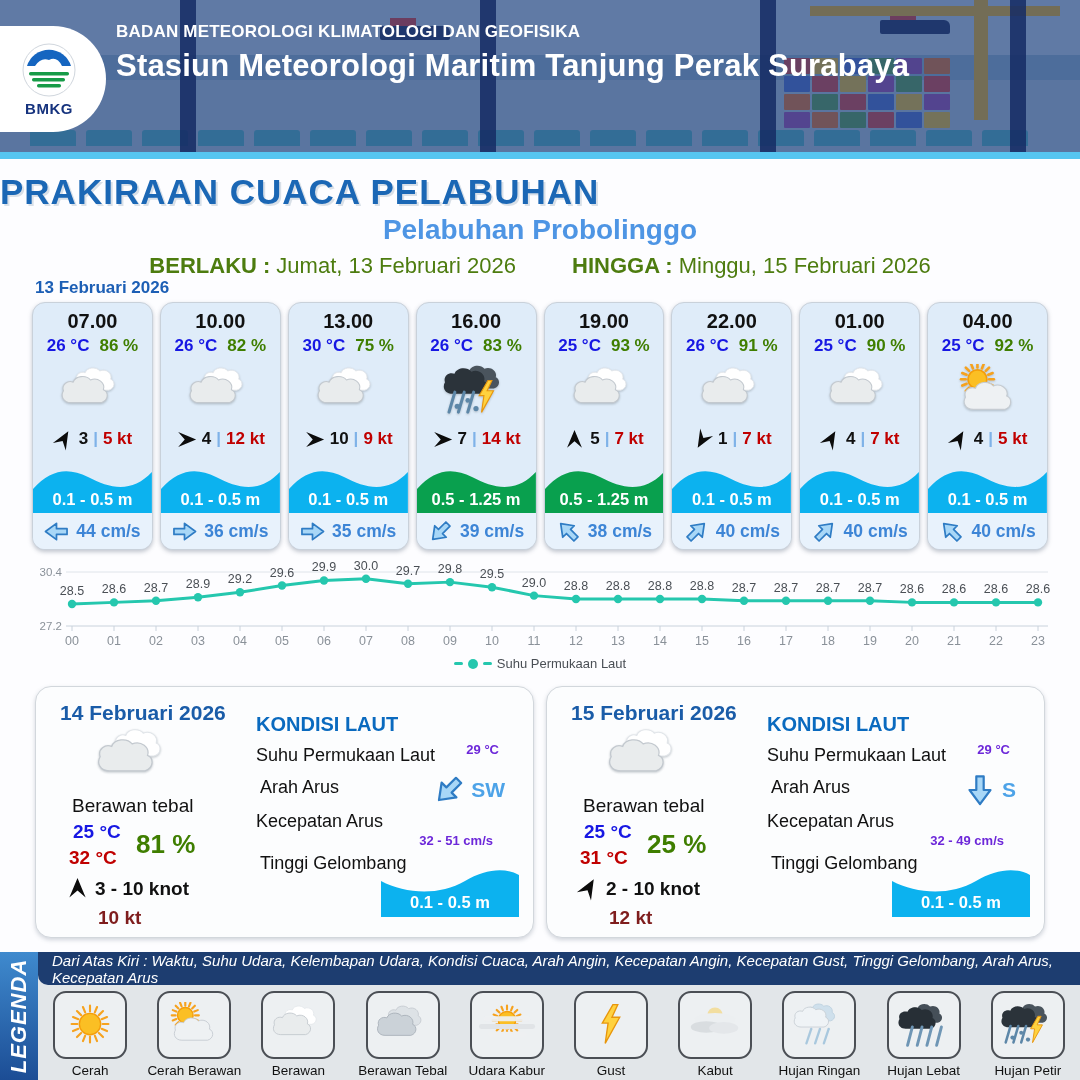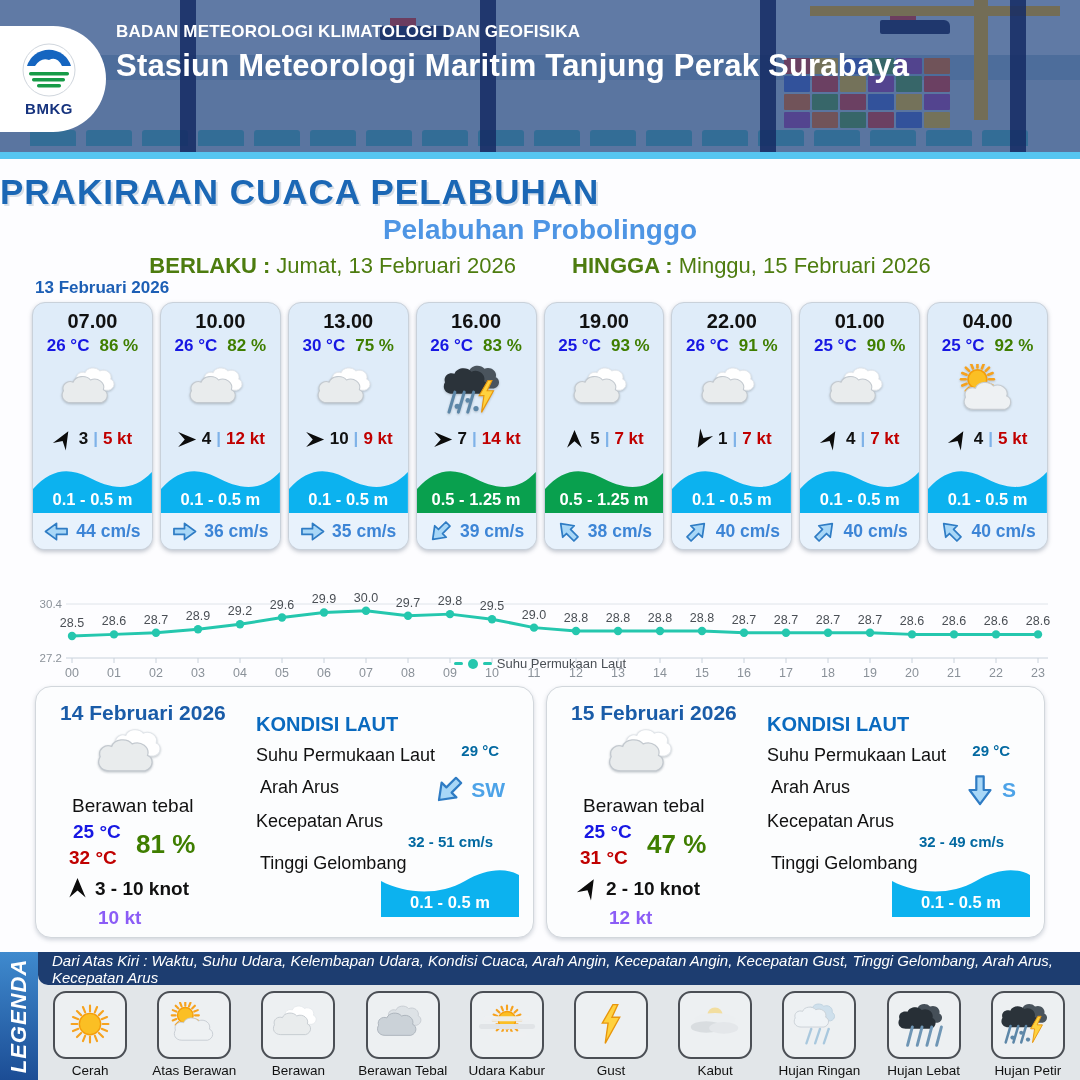--- a/index.html
+++ b/index.html
@@ -50,41 +50,41 @@
   .c-wind .gust { color:#c00000; }
   .dart { width:21px; height:21px; display:block; }
   .rot { display:inline-flex; }
   .c-wave { position:relative; height:54px; margin-top:auto; }
   .c-wave svg { position:absolute; inset:0; width:100%; height:100%; }
   .c-wave .wtext { position:absolute; bottom:4px; width:100%; text-align:center; color:#fff; font-weight:bold; font-size:16.5px; }
   .c-current { height:36px; background:#e8f2fc; display:flex; align-items:center; justify-content:center; gap:7px; font-size:17.5px; font-weight:bold; color:#3d85d6; }
   .cur-arrow { width:25px; height:23px; display:block; }
 
   
-  .chart-wrap { position:absolute; top:556px; left:28px; width:1024px; height:96px;margin-top:32px; }
+  .chart-wrap { position:absolute; top:556px; left:28px; width:1024px; height:96px; }
   .chart-legend { position:absolute; top:656px; width:100%; display:flex; align-items:center; justify-content:center; gap:5px; font-size:13px; color:#4a4f55; }
   .cl-line { width:9px; height:3px; background:#25c7ae; border-radius:2px; }
   .cl-dot { width:10px; height:10px; background:#25c7ae; border-radius:50%; }
 
   
   .days { position:absolute; top:686px; left:35px; right:35px; display:flex; gap:12px; }
   .day-card { position:relative; flex:1; height:252px; background:#fcfdfe; border:1px solid #d2d7dc; border-radius:16px; box-shadow:0 2px 4px rgba(80,95,115,.25); }
   .d-date { position:absolute; left:24px; top:14px; font-size:21px; font-weight:bold; color:#1a5ca8; }
   .d-icon { position:absolute; left:52px; top:38px; width:92px; height:64px; }
   .d-icon svg { width:92px; height:64px; filter:drop-shadow(0 1px 1px rgba(120,130,140,.45)); }
   .d-cond { position:absolute; left:36px; top:108px; font-size:19px; color:#111; }
   .d-tmin { position:absolute; left:37px; top:134px; font-size:19px; font-weight:bold; color:#1717e3; }
   .d-tmax { position:absolute; left:33px; top:160px; font-size:19px; font-weight:bold; color:#c00000; }
   .d-hum  { position:absolute; left:100px; top:142px; font-size:26px; font-weight:bold; color:#3f7e00; }
   .d-wind { position:absolute; left:30px; top:190px; display:flex; align-items:flex-end; gap:6px; font-size:19px; font-weight:bold; color:#111; }
   .d-wind .dart { width:23px; height:23px; }
-  .d-gust { position:absolute; left:62px; top:220px; font-size:19px; font-weight:bold; color:#8b5cf6; }
+  .d-gust { position:absolute; left:62px; top:220px; font-size:19px; font-weight:bold; color:#7f1d1d; }
   .sea-head { position:absolute; left:220px; top:26px; font-size:20px; font-weight:bold; color:#0a6abf; }
   .sea-label { position:absolute; font-size:18px; color:#111; }
-  .sea-val { position:absolute; font-size:15px; font-weight:bold; color:#0369a1; }
+  .sea-val { position:absolute; font-size:13px; font-weight:bold; color:#6d28d9; }
   .sea-dir { position:absolute; display:flex; align-items:center; gap:6px; font-size:21px; font-weight:bold; color:#4da3e8; }
   .sea-dir .cur-arrow { width:32px; height:30px; }
   .d-wave { position:absolute; left:345px; top:172px; width:138px; height:58px; }
   .d-wave svg { position:absolute; inset:0; width:100%; height:100%; }
   .d-wave .wtext { position:absolute; bottom:5px; width:100%; text-align:center; color:#fff; font-weight:bold; font-size:16.5px; }
 
   
   .legend-strip { position:absolute; left:0; bottom:0; width:1080px; height:128px; background:#e2e6e9; }
   .leg-bar { position:absolute; left:0; top:0; bottom:0; width:38px; background:linear-gradient(180deg,#3f8ace,#1c4d95); display:flex; align-items:center; justify-content:center; }
   .leg-bar span { transform:rotate(-90deg); font-size:22px; font-weight:bold; font-style:italic; color:#fff; letter-spacing:1px; white-space:nowrap; }
@@ -680,21 +680,21 @@
 
       <div class="day-card">
         <div class="d-date">15 Februari 2026</div>
         <div class="d-icon"><svg viewBox="0 0 64 46">
             <path d="M11 26C4 26 1 20 4 15C2 9 8 5 13 7C15 1 25 0 29 5C36 2 43 8 41 14C46 16 46 24 39 26Z" transform="translate(16 2) scale(0.78)" fill="#ffffff" stroke="#e2e6ea" stroke-width="1"></path>
             <path d="M11 26C4 26 1 20 4 15C2 9 8 5 13 7C15 1 25 0 29 5C36 2 43 8 41 14C46 16 46 24 39 26Z" transform="translate(4 9) scale(0.92)" fill="#e9eced" stroke="#c3c9cf" stroke-width="1"></path>
           </svg></div>
         <div class="d-cond">Berawan tebal</div>
         <div class="d-tmin">25 °C</div>
         <div class="d-tmax">31 °C</div>
-        <div class="d-hum">47 %</div>
+        <div class="d-hum">25 %</div>
         <div class="d-wind">
           <span class="rot" style="transform: rotate(-60deg);">
             <svg class="dart" viewBox="0 0 24 24">
               <path d="M23 12L2.5 3.5L10 12L2.5 20.5Z" fill="#0c0c0c"></path>
             </svg>
           </span>
           <span>2  - 10 knot</span>
         </div>
         <div class="d-gust">12 kt</div>
 
@@ -775,21 +775,21 @@
                 <line x1="19.173165676349104" y1="3.761204674887132" x2="17.64243194688875" y2="0.06568654484198433"></line>
                 <line x1="22.999999999999996" y1="3" x2="22.999999999999996" y2="-1"></line>
                 <line x1="26.8268343236509" y1="3.761204674887134" x2="28.357568053111258" y2="0.06568654484198788"></line>
                 <line x1="30.071067811865476" y1="5.928932188134523" x2="32.89949493661166" y2="3.100505063388333"></line>
                 <line x1="32.23879532511287" y1="9.173165676349104" x2="35.93431345515802" y2="7.642431946888746"></line>
               </g>
               <circle cx="23" cy="13" r="8" fill="#fbbf24" stroke="#f59e0b" stroke-width="1.5"></circle>
               <path d="M11 26C4 26 1 20 4 15C2 9 8 5 13 7C15 1 25 0 29 5C36 2 43 8 41 14C46 16 46 24 39 26Z" transform="translate(9 14) scale(0.95)" fill="#eef1f3" stroke="#c6ccd2" stroke-width="1"></path>
             </svg>
           </div>
-          <div class="leg-label">Atas Berawan</div>
+          <div class="leg-label">Cerah Berawan</div>
         </div>
 
         <div class="leg-item">
           <div class="leg-tile">
             <svg viewBox="0 0 64 46">
               <path d="M11 26C4 26 1 20 4 15C2 9 8 5 13 7C15 1 25 0 29 5C36 2 43 8 41 14C46 16 46 24 39 26Z" transform="translate(16 2) scale(0.78)" fill="#ffffff" stroke="#e2e6ea" stroke-width="1"></path>
               <path d="M11 26C4 26 1 20 4 15C2 9 8 5 13 7C15 1 25 0 29 5C36 2 43 8 41 14C46 16 46 24 39 26Z" transform="translate(4 9) scale(0.92)" fill="#e9eced" stroke="#c3c9cf" stroke-width="1"></path>
             </svg>
           </div>
           <div class="leg-label">Berawan</div>

